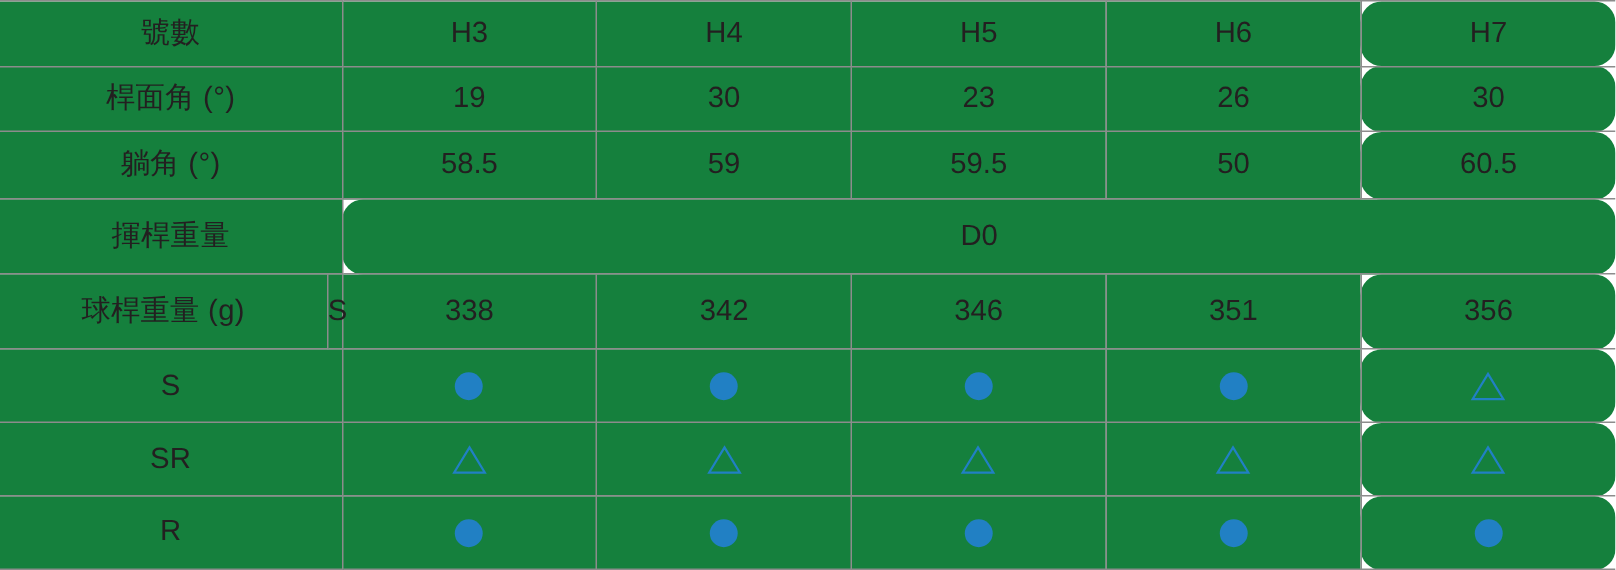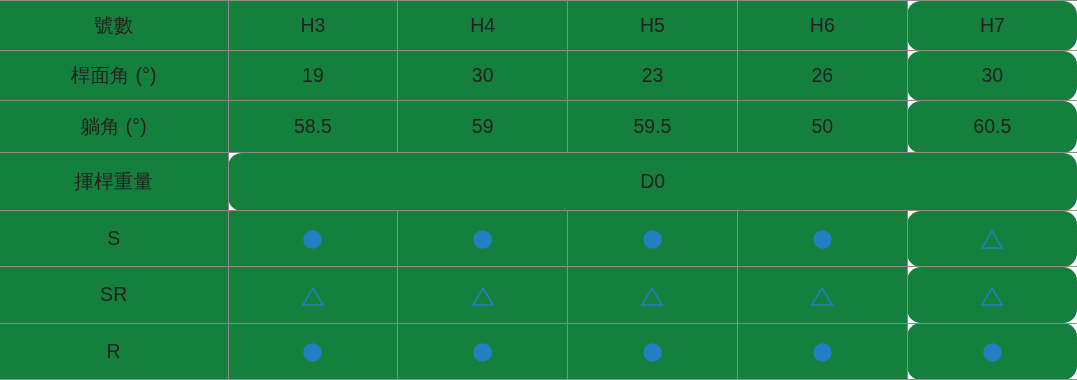--- a/index.html
+++ b/index.html
@@ -115,20 +115,29 @@
       <td>60.5</td>
     </tr>
 
 
 
     <tr style="height:38px;margin-top:40px;">
       <td class="label-cell" colspan="2">揮桿重量</td>
       <td class="merged-d0" colspan="5">D0</td>
     </tr>
 
+    <tr style="height:38px;">
+      <td class="label-cell">球桿重量 (g)</td>
+      <td class="sub-s">S</td>
+      <td>338</td>
+      <td>342</td>
+      <td>346</td>
+      <td>351</td>
+      <td>356</td>
+    </tr>
 
     <tr style="height:36px;">
       <td class="label-cell" colspan="2">S</td>
       <td class="symbol-cell"><span class="sym"><svg width="21" height="21" viewBox="0 0 21 21">
               <circle cx="10.5" cy="10.5" r="9.3" fill="#2180C4"></circle>
             </svg></span></td>
       <td class="symbol-cell"><span class="sym"><svg width="21" height="21" viewBox="0 0 21 21">
               <circle cx="10.5" cy="10.5" r="9.3" fill="#2180C4"></circle>
             </svg></span></td>
       <td class="symbol-cell"><span class="sym"><svg width="21" height="21" viewBox="0 0 21 21">

